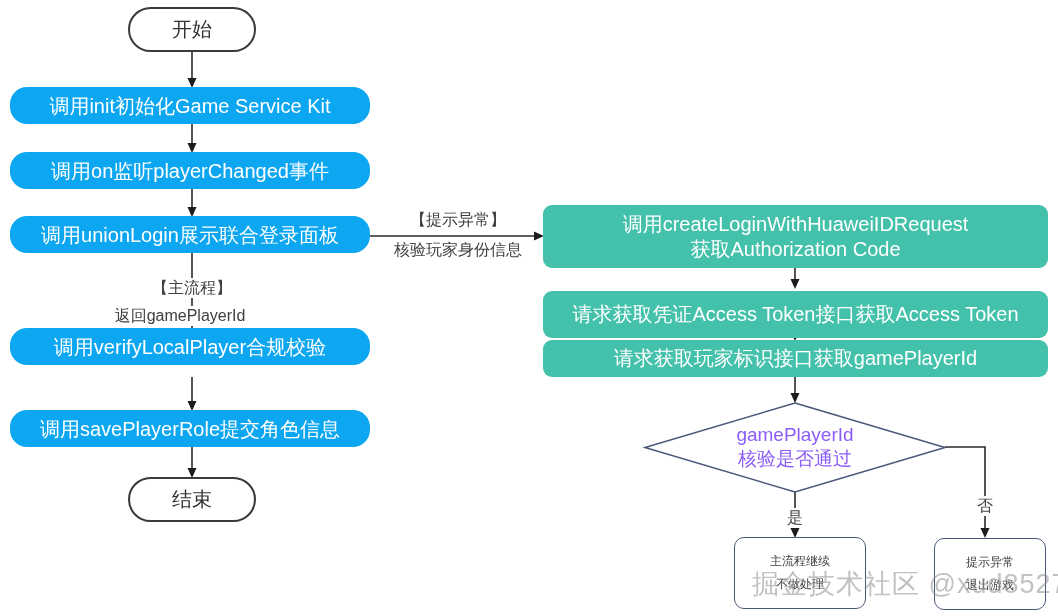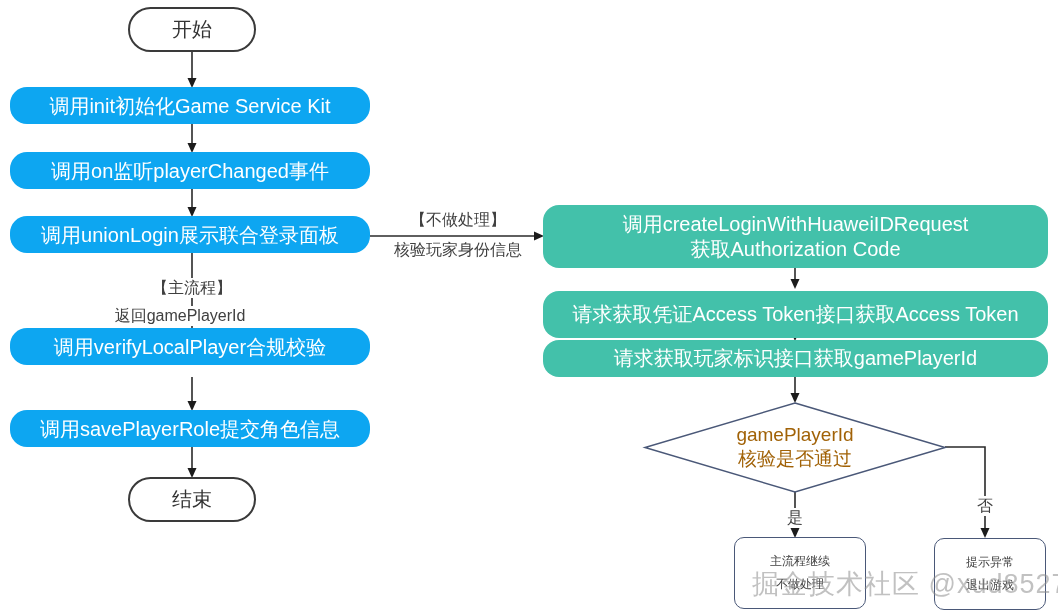--- a/index.html
+++ b/index.html
@@ -12,34 +12,34 @@
     justify-content:center;text-align:center;z-index:2;box-sizing:border-box;}
   .oval{
     width:128px;height:45px;border:2px solid #3a3a3a;border-radius:24px;
     color:#333333;font-size:20px;background:#ffffff;
   }
   .step-main{
     left:10px;width:360px;height:37px;background:#0da6f1;border-radius:17px;
     color:#ffffff;font-size:20px;line-height:1.1;
   }
   .step-async{
-    left:543px;width:505px;background:#43c1aa;border-radius:16px;
+    left:543px;width:505px;background:#43c1aa;border-radius:9px;
     color:#ffffff;font-size:20px;line-height:25px;
   }
   .result-box{
     background:#ffffff;border:1.5px solid #4a5878;border-radius:10px;
     color:#404040;font-size:12px;line-height:23px;
   }
   .flow-label{
     position:absolute;z-index:3;background:#ffffff;color:#404040;
     font-size:16px;line-height:1.1;text-align:center;padding:1px 3px;white-space:nowrap;
     transform:translateX(-50%);
   }
   .diamond-text{
-    position:absolute;z-index:3;color:#a16207;font-size:19px;line-height:24px;
+    position:absolute;z-index:3;color:#8b5cf6;font-size:19px;line-height:24px;
     text-align:center;transform:translate(-50%,-50%);white-space:nowrap;
   }
   #watermark{
     position:absolute;left:752px;top:566px;z-index:5;
     font-size:27px;color:#8f8f8f;opacity:0.55;white-space:nowrap;letter-spacing:1px;
   }
 </style>
 </head>
 <body>
 
@@ -110,21 +110,21 @@
     <span>调用savePlayerRole提交角色信息</span>
   </div>
 
   <div class="node oval" style="left:128px;top:477px;">
     <span>结束</span>
   </div>
 
   <div class="flow-label" style="left:192px;top:278px;">【主流程】</div>
   <div class="flow-label" style="left:180px;top:306px;">返回gamePlayerId</div>
 
-  <div class="flow-label" style="left:458px;top:210px;">【不做处理】</div>
+  <div class="flow-label" style="left:458px;top:210px;">【提示异常】</div>
   <div class="flow-label" style="left:458px;top:240px;">核验玩家身份信息</div>
 
   <div class="node step-async" style="top:205px;height:63px;">
     <span>调用createLoginWithHuaweiIDRequest</span>
     <span>获取Authorization Code</span>
   </div>
   <div class="node step-async" style="top:291px;height:47px;">
     <span>请求获取凭证Access Token接口获取Access Token</span>
   </div>
   <div class="node step-async" style="top:340px;height:37px;">

